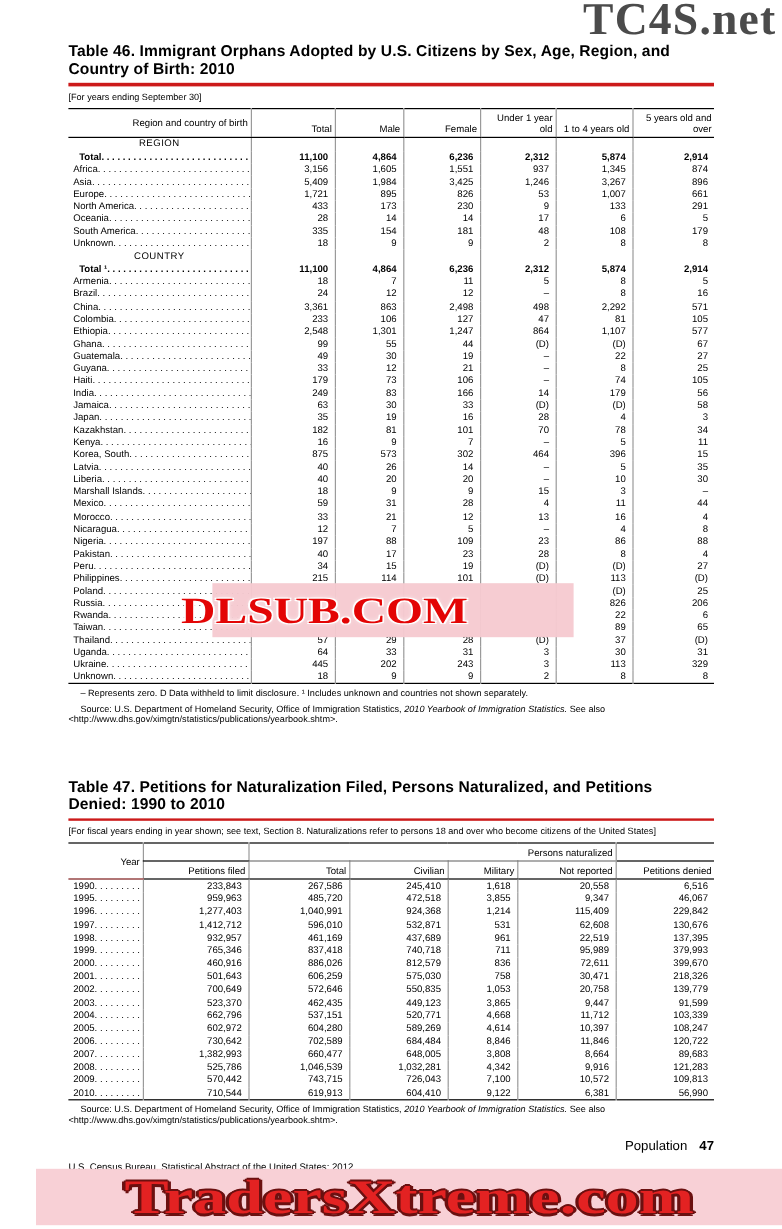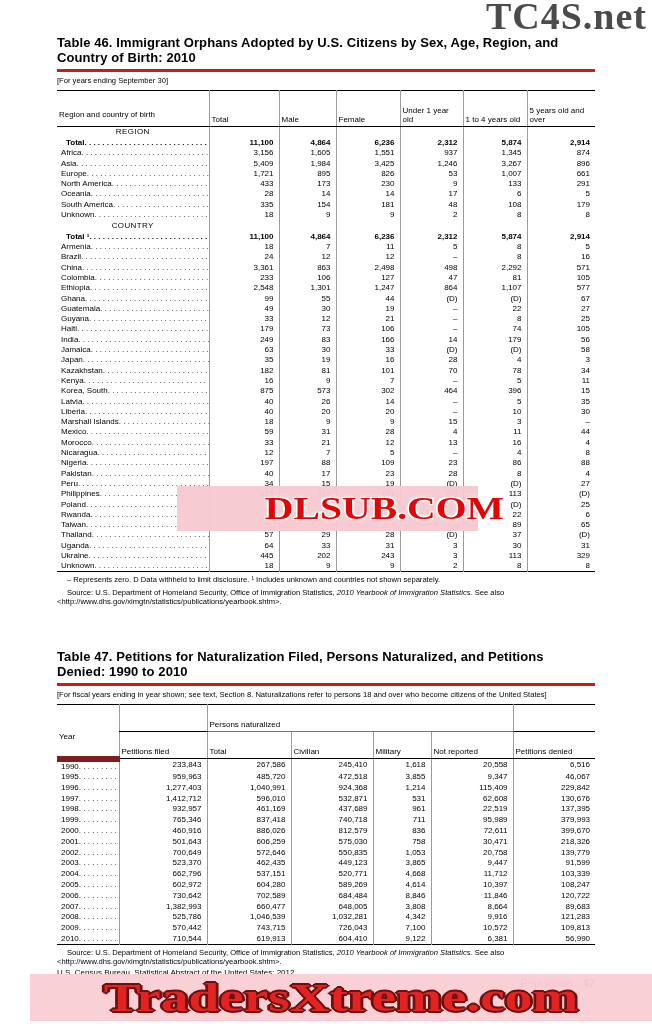--- a/index.html
+++ b/index.html
@@ -14,28 +14,28 @@
 
   .tbl-title { font-size:13px; font-weight:bold; line-height:14.5px; letter-spacing:0.1px; }
   .red-rule { height:2.5px; background:#cc1a1a; margin:4px 0 4px 0; }
   .bracket-note { font-size:7.6px; line-height:9.3px; margin-bottom:5px; }
 
   table { border-collapse:collapse; width:538px; table-layout:fixed; }
   .t46, .t47 { border-top:1px solid #000; border-bottom:1px solid #000; }
 
   thead th {
     font-weight:normal; font-size:8px; line-height:9px;
-    vertical-align:bottom; text-align:left;
-    padding:15px 2px 2px 2px; border-bottom:1px solid #000;
+    vertical-align:bottom; text-align:right;
+    padding:3px 2px 2px 2px; border-bottom:1px solid #000;
   }
   thead th.stub-h { vertical-align:middle; }
   th.bl, td + td { border-left:1px solid #9a9a9a; }
   th.group-h { border-bottom:1px solid #777; padding-bottom:2px; }
   .t47 thead tr.h2 th { border-bottom:1px solid #000; }
-  .t47 thead th.year-h { border-bottom:6px solid #7f1d1d; }
+  .t47 thead th.year-h { border-bottom:1px solid #7f1d1d; }
 
   tbody td { font-size:8px; line-height:10px; height:10.3px; padding:0; vertical-align:middle; white-space:nowrap; overflow:hidden; }
   .t47 tbody td { height:10.8px; }
   td.num { text-align:right; padding-right:5px; }
   .leader { display:flex; align-items:baseline; overflow:hidden; }
   .lbl { white-space:nowrap; padding-left:4px; }
   .dots { flex:1; white-space:nowrap; overflow:hidden; color:#000; }
   .dots::after { content:" . . . . . . . . . . . . . . . . . . . . . . . . . . . . . . . . . . . . . . . . . . . . . . . . ."; }
   .row-total { font-weight:bold; }
   .row-total .lbl { padding-left:9px; }
@@ -53,21 +53,21 @@
 
   
   .wm-top {
     position:absolute; top:-6px; right:5px; z-index:10;
     font-family:"Liberation Serif", serif; font-weight:bold;
     font-size:38px; color:#4b4b4b; letter-spacing:1px;
   }
   .wm-mid {
     position:absolute; left:177px; top:486px; width:301px; height:45px; z-index:10;
     background:rgba(246,202,208,0.96);
-    display:flex; align-items:center; justify-content:flex-end;
+    display:flex; align-items:center; justify-content:flex-start;
   }
   .wm-mid span {
     font-family:"Liberation Serif", serif; font-weight:bold; font-size:31px;
     color:#e30505; transform:scaleX(1.28);
     text-shadow:1px 1px 0 #fff, -1px -1px 0 #fff, 1px -1px 0 #fff, -1px 1px 0 #fff, 0 0 4px #fff;
   }
   .wm-bottom {
     position:absolute; left:30px; top:974px; width:622px; height:47px; z-index:10;
     background:rgba(248,206,212,0.96);
     display:flex; align-items:center; justify-content:center; overflow:visible;
@@ -654,20 +654,34 @@
                 </div>
     </td>
     <td class="num"></td>
     <td class="num"></td>
     <td class="num"></td>
     <td class="num"></td>
     <td class="num">(D)</td>
     <td class="num">25</td>
   </tr>
 
+  <tr>
+    <td class="stub-cell">
+      <div class="leader">
+                  <span class="lbl">Russia</span>
+                  <span class="dots"></span>
+                </div>
+    </td>
+    <td class="num"></td>
+    <td class="num"></td>
+    <td class="num"></td>
+    <td class="num"></td>
+    <td class="num">826</td>
+    <td class="num">206</td>
+  </tr>
 
   <tr>
     <td class="stub-cell">
       <div class="leader">
                   <span class="lbl">Rwanda</span>
                   <span class="dots"></span>
                 </div>
     </td>
     <td class="num"></td>
     <td class="num"></td>

